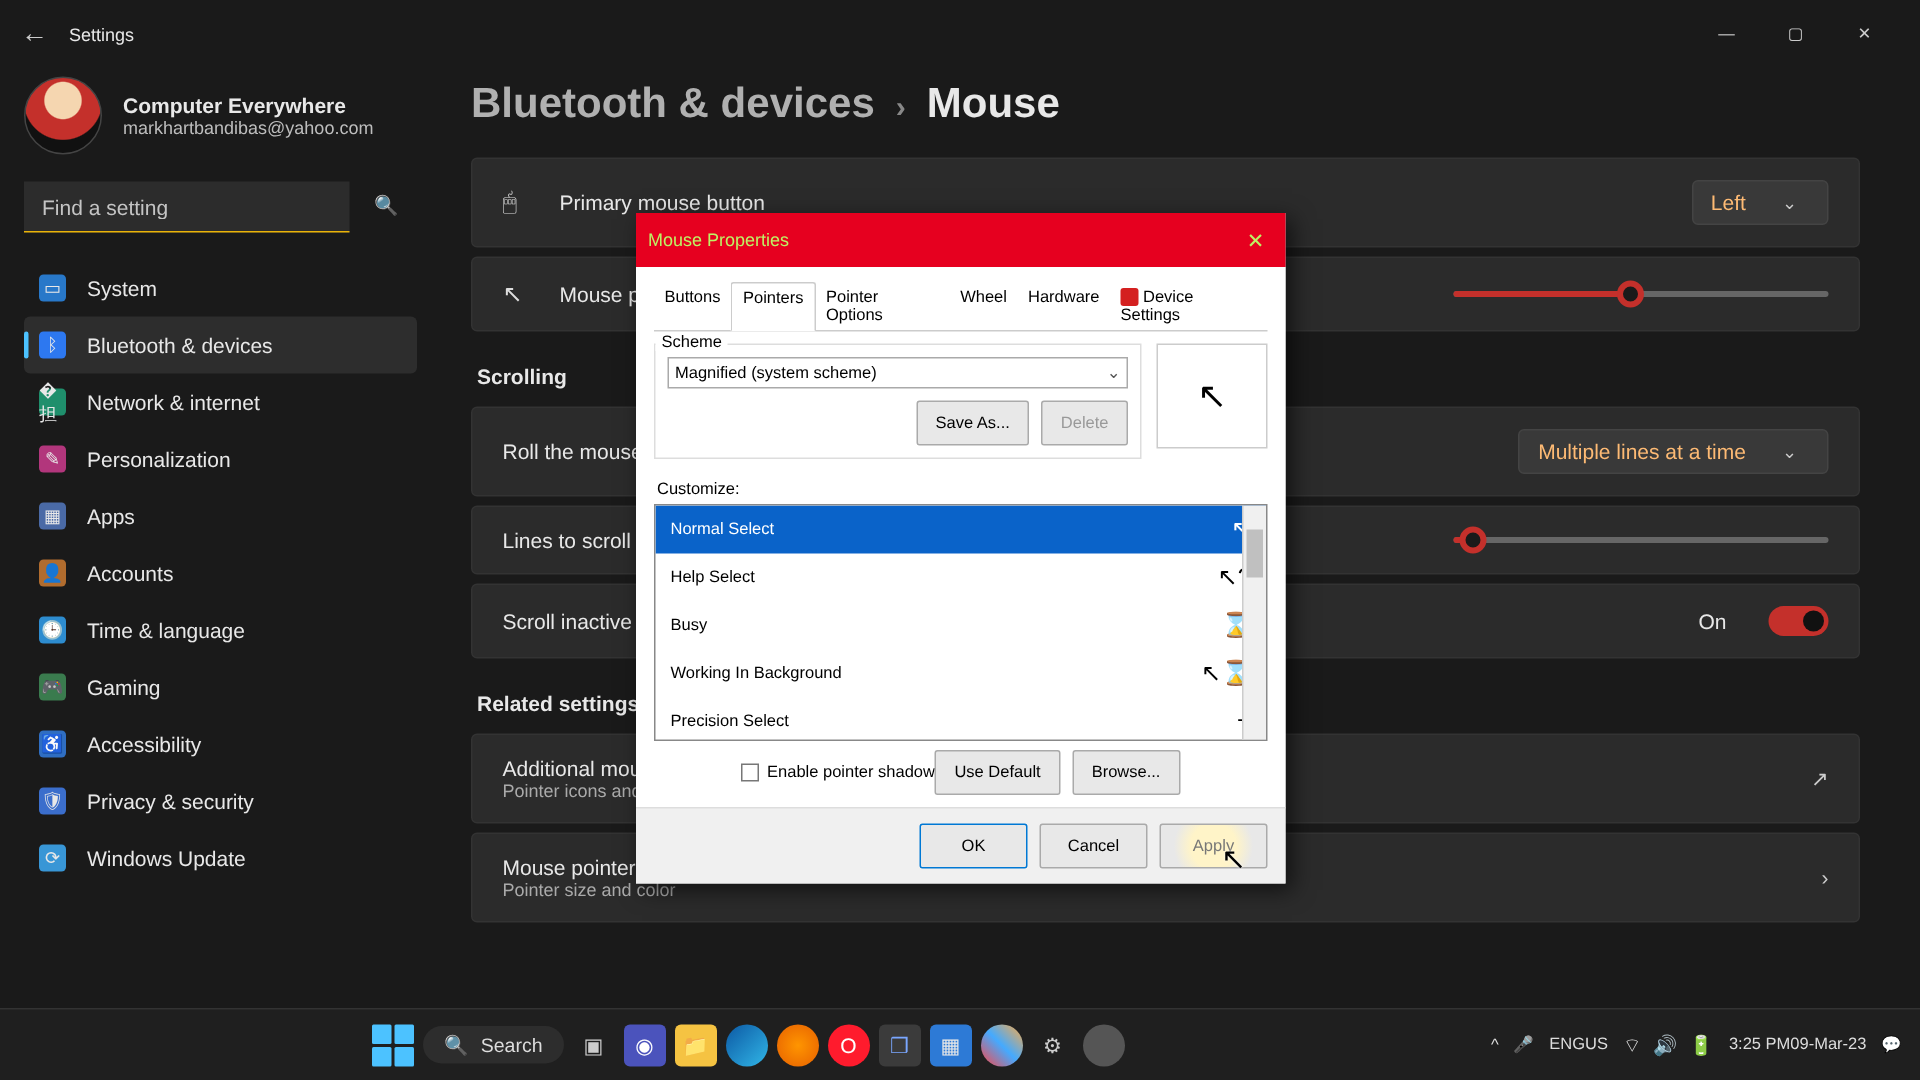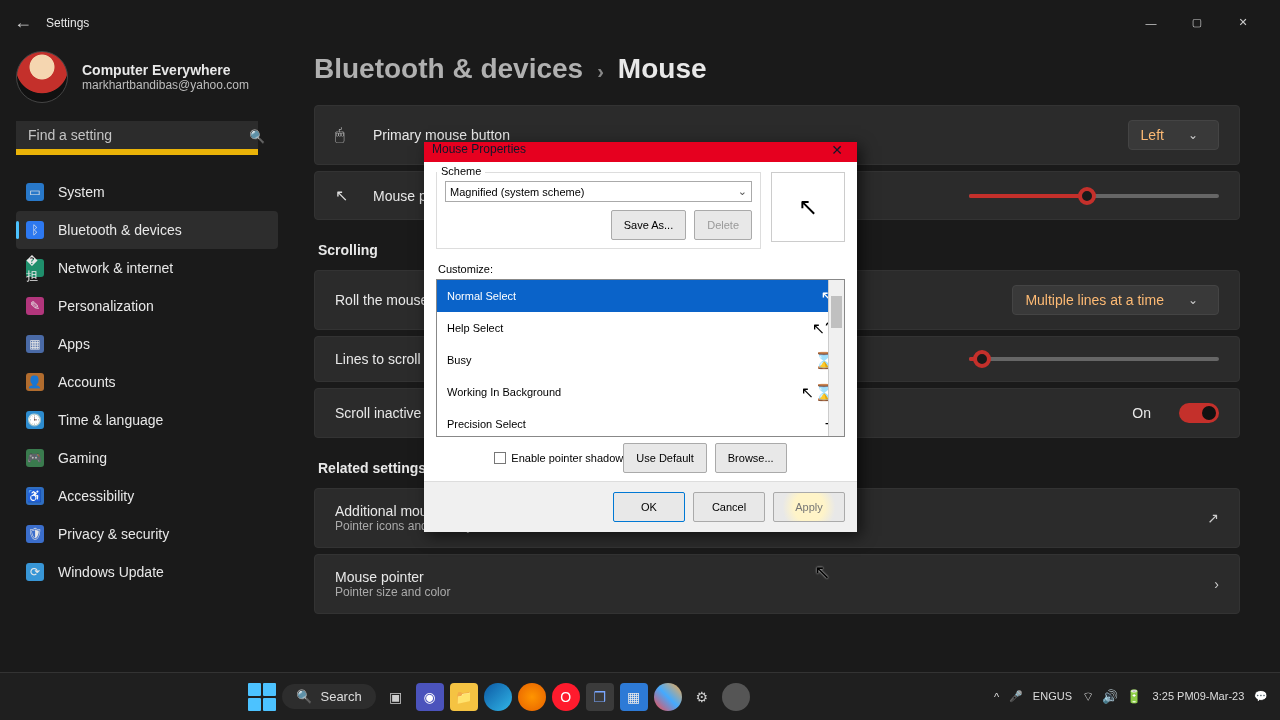--- a/index.html
+++ b/index.html
@@ -13,21 +13,21 @@
 .wc { width: 46px; height: 32px; display: flex; align-items: center; justify-content: center; color: #ccc; font-size: 11px; cursor: pointer; }
 
 
 .layout { display: flex; height: calc(100% - 45px - 48px); }
 .sidebar { width: 290px; padding: 6px 12px 0 16px; }
 .profile { display: flex; align-items: center; gap: 14px; margin-bottom: 18px; }
 .avatar { width: 52px; height: 52px; border-radius: 50%; background: radial-gradient(circle at 50% 30%, #f5d6b0 0 28%, #c4302b 30% 60%, #111 62%); border: 1px solid #444; }
 .profile-text .name { font-size: 14px; font-weight: 600; }
 .profile-text .email { font-size: 12px; color: #bdbdbd; }
 .search-row { position: relative; margin-bottom: 18px; }
-.search { width: 242px; height: 34px; background: #2c2c2c; border: none; border-bottom: 6px solid #eab308; color: #ddd; padding: 0 12px; font-size: 14px; }
+.search { width: 217px; height: 34px; background: #2c2c2c; border: none; border-bottom: 1px solid #eab308; color: #ddd; padding: 0 12px; font-size: 14px; }
 .search::placeholder { color: #c4c4c4; }
 .search-icon { position: absolute; right: 12px; top: 8px; color: #ccc; font-size: 13px; }
 .nav { list-style: none; }
 .nav li { display: flex; align-items: center; gap: 14px; height: 38px; padding: 0 10px; font-size: 14px; border-radius: 4px; cursor: pointer; position: relative; }
 .nav li.active { background: #2d2d2d; }
 .nav li.active::before { content: ""; position: absolute; left: 0; top: 10px; width: 3px; height: 18px; background: #4cc2ff; border-radius: 2px; }
 .nav .ico { width: 18px; height: 18px; border-radius: 3px; display: flex; align-items: center; justify-content: center; font-size: 12px; }
 .ic-system { background: #2878c9; } .ic-bt { background: #2d78f0; } .ic-net { background: #1f8f6c; }
 .ic-pers { background: #b2367c; } .ic-apps { background: #4a6aa6; } .ic-acc { background: #b16c2e; }
 .ic-time { background: #2d8ccf; } .ic-game { background: #3a7b4e; } .ic-access { background: #2f6ec2; }
@@ -48,21 +48,21 @@
 .slider-track { height: 4px; background: #666; width: 250px; border-radius: 2px; position: relative; margin-left: auto; }
 .slider-fill { height: 4px; background: #c4302b; position: absolute; left: 0; border-radius: 2px; }
 .slider-thumb { width: 18px; height: 18px; border-radius: 50%; background: #1a1a1a; border: 4px solid #c4302b; position: absolute; top: -7px; transform: translateX(-50%); }
 .toggle { width: 40px; height: 20px; background: #c4302b; border-radius: 10px; position: relative; }
 .toggle::after { content: ""; position: absolute; right: 3px; top: 3px; width: 14px; height: 14px; border-radius: 50%; background: #111; }
 .chev { color: #ccc; font-size: 14px; }
 .link-icon { color: #ccc; font-size: 14px; }
 
 
 .modal { position: absolute; left: 424px; top: 142px; width: 433px; background: #f0f0f0; color: #000; box-shadow: 4px 4px 14px rgba(0,0,0,.6); font-size: 11px; }
-.modal-title { background: #e6001f; color: #0f172a; height: 20px; display: flex; padding: 0 8px; font-size: 12px; }
+.modal-title { background: #e6001f; color: #bef264; height: 36px; display: flex; align-items: center; padding: 0 8px; font-size: 12px; }
 .modal-title .x { margin-left: auto; width: 24px; text-align: center; cursor: pointer; font-size: 14px; }
 .modal-body { padding: 10px 12px 8px; background: #fff; }
 .tabs { display: flex; gap: 0; border-bottom: 1px solid #ccc; font-size: 11px; margin-bottom: 8px; }
 .tabs .tab { padding: 4px 7px; cursor: pointer; position: relative; }
 .tabs .tab.active { background: #fff; border: 1px solid #ccc; border-bottom: 1px solid #fff; margin-bottom: -1px; border-radius: 2px 2px 0 0; }
 .tab .red-ico { display: inline-block; width: 12px; height: 12px; background: #d42020; border-radius: 2px; vertical-align: middle; margin-right: 3px; }
 .scheme-box { border: 1px solid #ddd; padding: 8px; margin-bottom: 8px; position: relative; }
 .scheme-label { position: absolute; top: -8px; left: 0; background: #fff; padding: 0 4px; font-size: 11px; }
 .scheme-row { display: flex; gap: 10px; }
 .scheme-main { flex: 1; }
@@ -239,20 +239,28 @@
     </div>
   </main>
 </div>
 
 <div class="modal">
   <div class="modal-title">
     <span>Mouse Properties</span>
     <span class="x">✕</span>
   </div>
   <div class="modal-body">
+    <div class="tabs">
+      <div class="tab">Buttons</div>
+      <div class="tab active">Pointers</div>
+      <div class="tab">Pointer Options</div>
+      <div class="tab">Wheel</div>
+      <div class="tab">Hardware</div>
+      <div class="tab"><span class="red-ico"></span><span>Device Settings</span></div>
+    </div>
 
     <div class="scheme-row">
       <div class="scheme-main">
         <div class="scheme-box">
           <span class="scheme-label">Scheme</span>
           <div class="combo">
               <span>Magnified (system scheme)</span>
             </div>
           <div class="scheme-btns">
             <button class="winbtn">Save As...</button>

